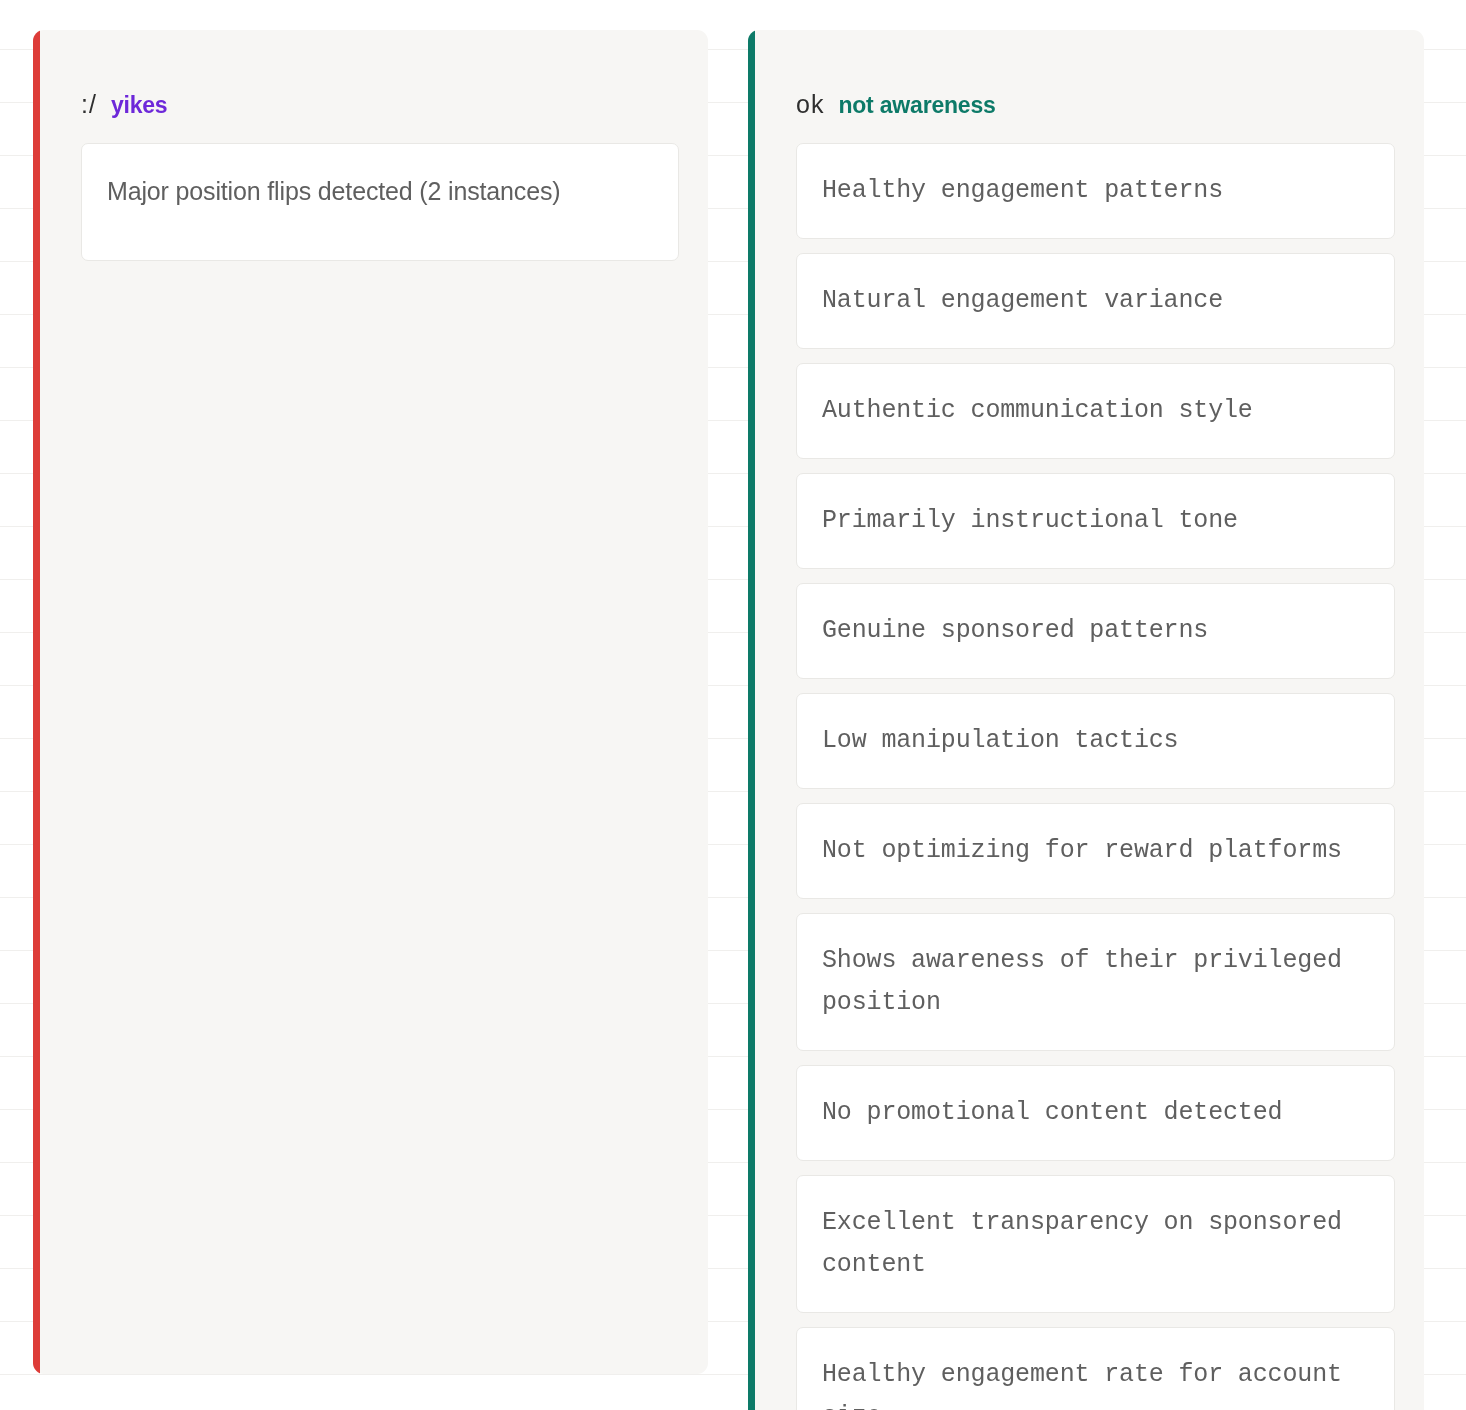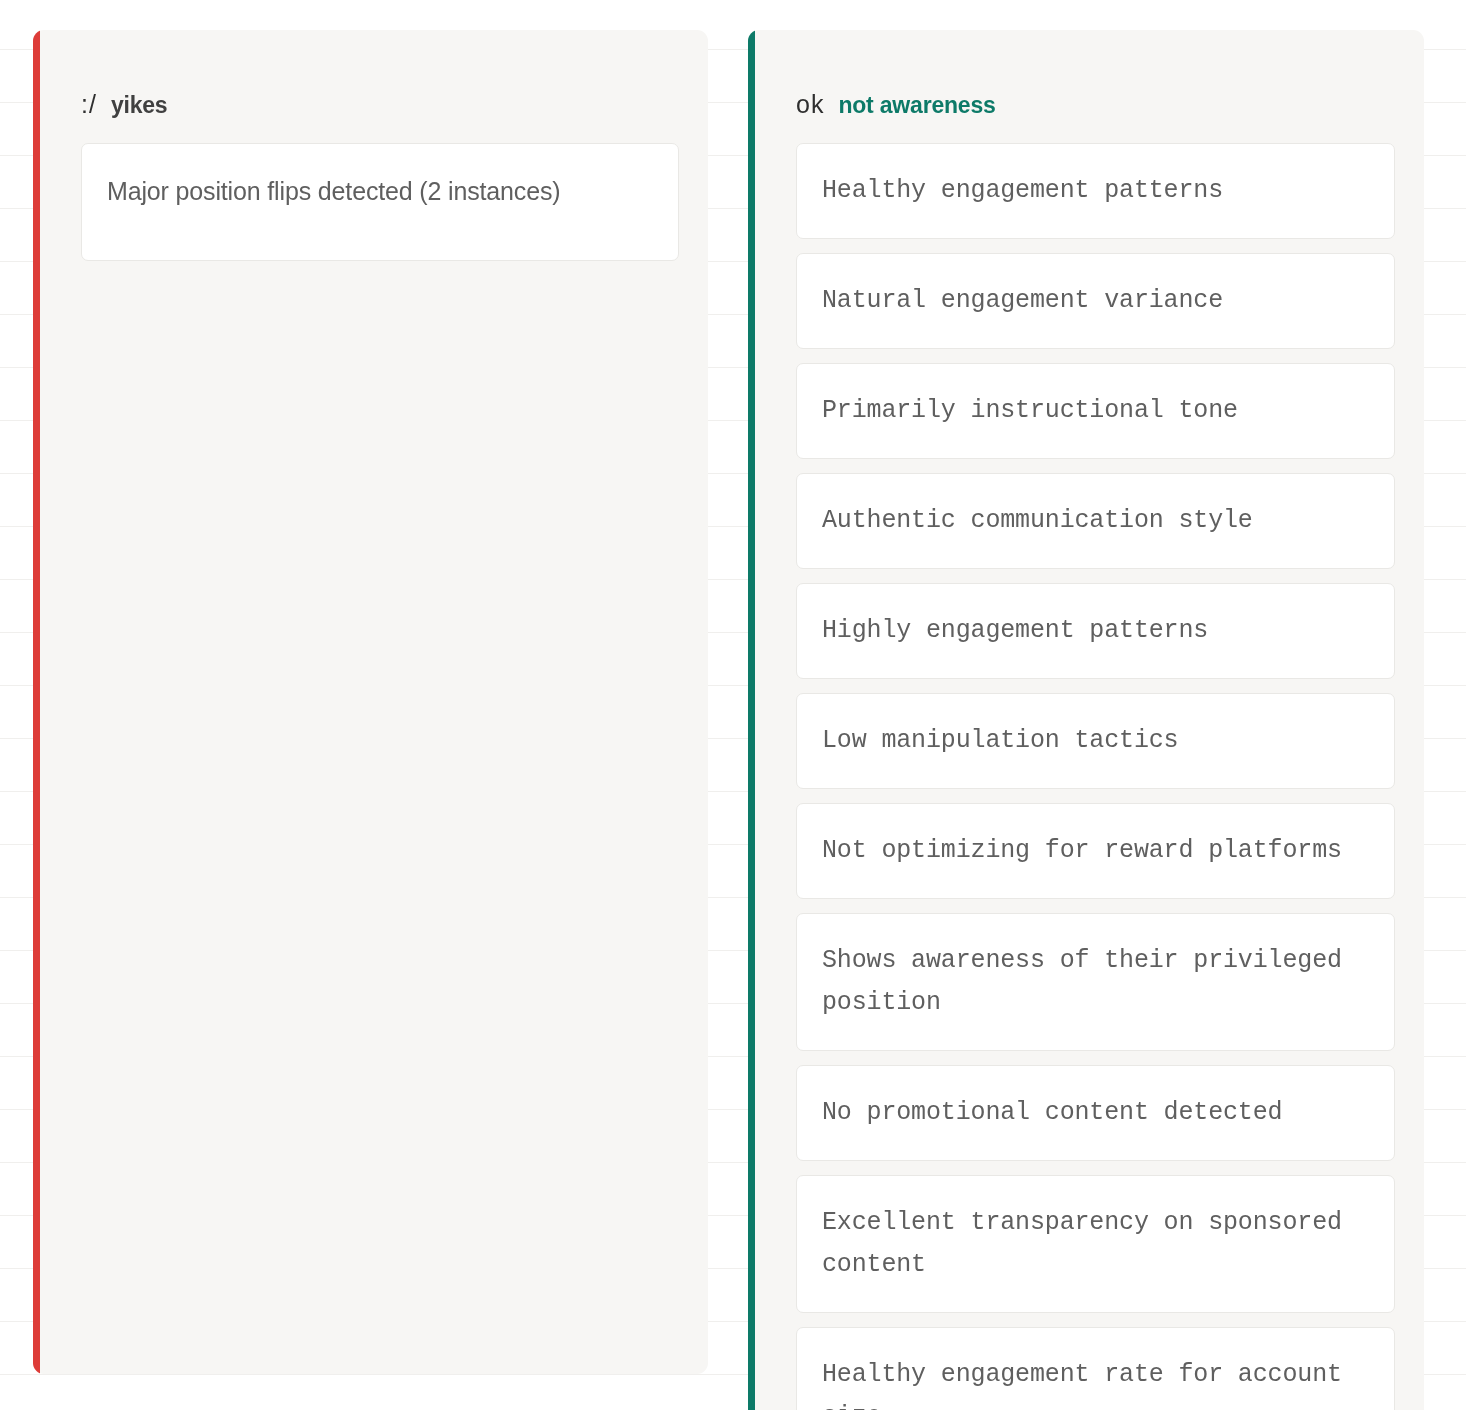--- a/index.html
+++ b/index.html
@@ -82,21 +82,21 @@
     font-size: 25px;
     color: #2f2f2f;
     letter-spacing: 1px;
     font-weight: 400;
   }
   .header-label {
     font-size: 23px;
     font-weight: 700;
     letter-spacing: -0.2px;
   }
-  .panel-negative .header-label { color: #404040; text-align: center; }
+  .panel-negative .header-label { color: #6d28d9; text-align: center; }
   .panel-positive .header-label { color: #0d7a68; }
 
   .card-list {
     display: flex;
     flex-direction: column;
     gap: 14px;
   }
 
   .card {
     background: #ffffff;
@@ -135,23 +135,23 @@
   <section class="panel panel-positive">
     <div class="panel-accent" style="background:#0d7a68;"></div>
     <div class="panel-inner">
       <div class="panel-header">
         <span class="header-emoji">ok</span>
         <span class="header-label">not awareness</span>
       </div>
       <div class="card-list">
         <div class="card">Healthy engagement patterns</div>
         <div class="card">Natural engagement variance</div>
+        <div class="card">Authentic communication style</div>
         <div class="card">Primarily instructional tone</div>
-        <div class="card">Authentic communication style</div>
-        <div class="card">Highly engagement patterns</div>
+        <div class="card">Genuine sponsored patterns</div>
         <div class="card">Low manipulation tactics</div>
         <div class="card">Not optimizing for reward platforms</div>
         <div class="card">Shows awareness of their privileged position</div>
         <div class="card">No promotional content detected</div>
         <div class="card">Excellent transparency on sponsored content</div>
         <div class="card">Healthy engagement rate for account size</div>
       </div>
     </div>
   </section>
 

